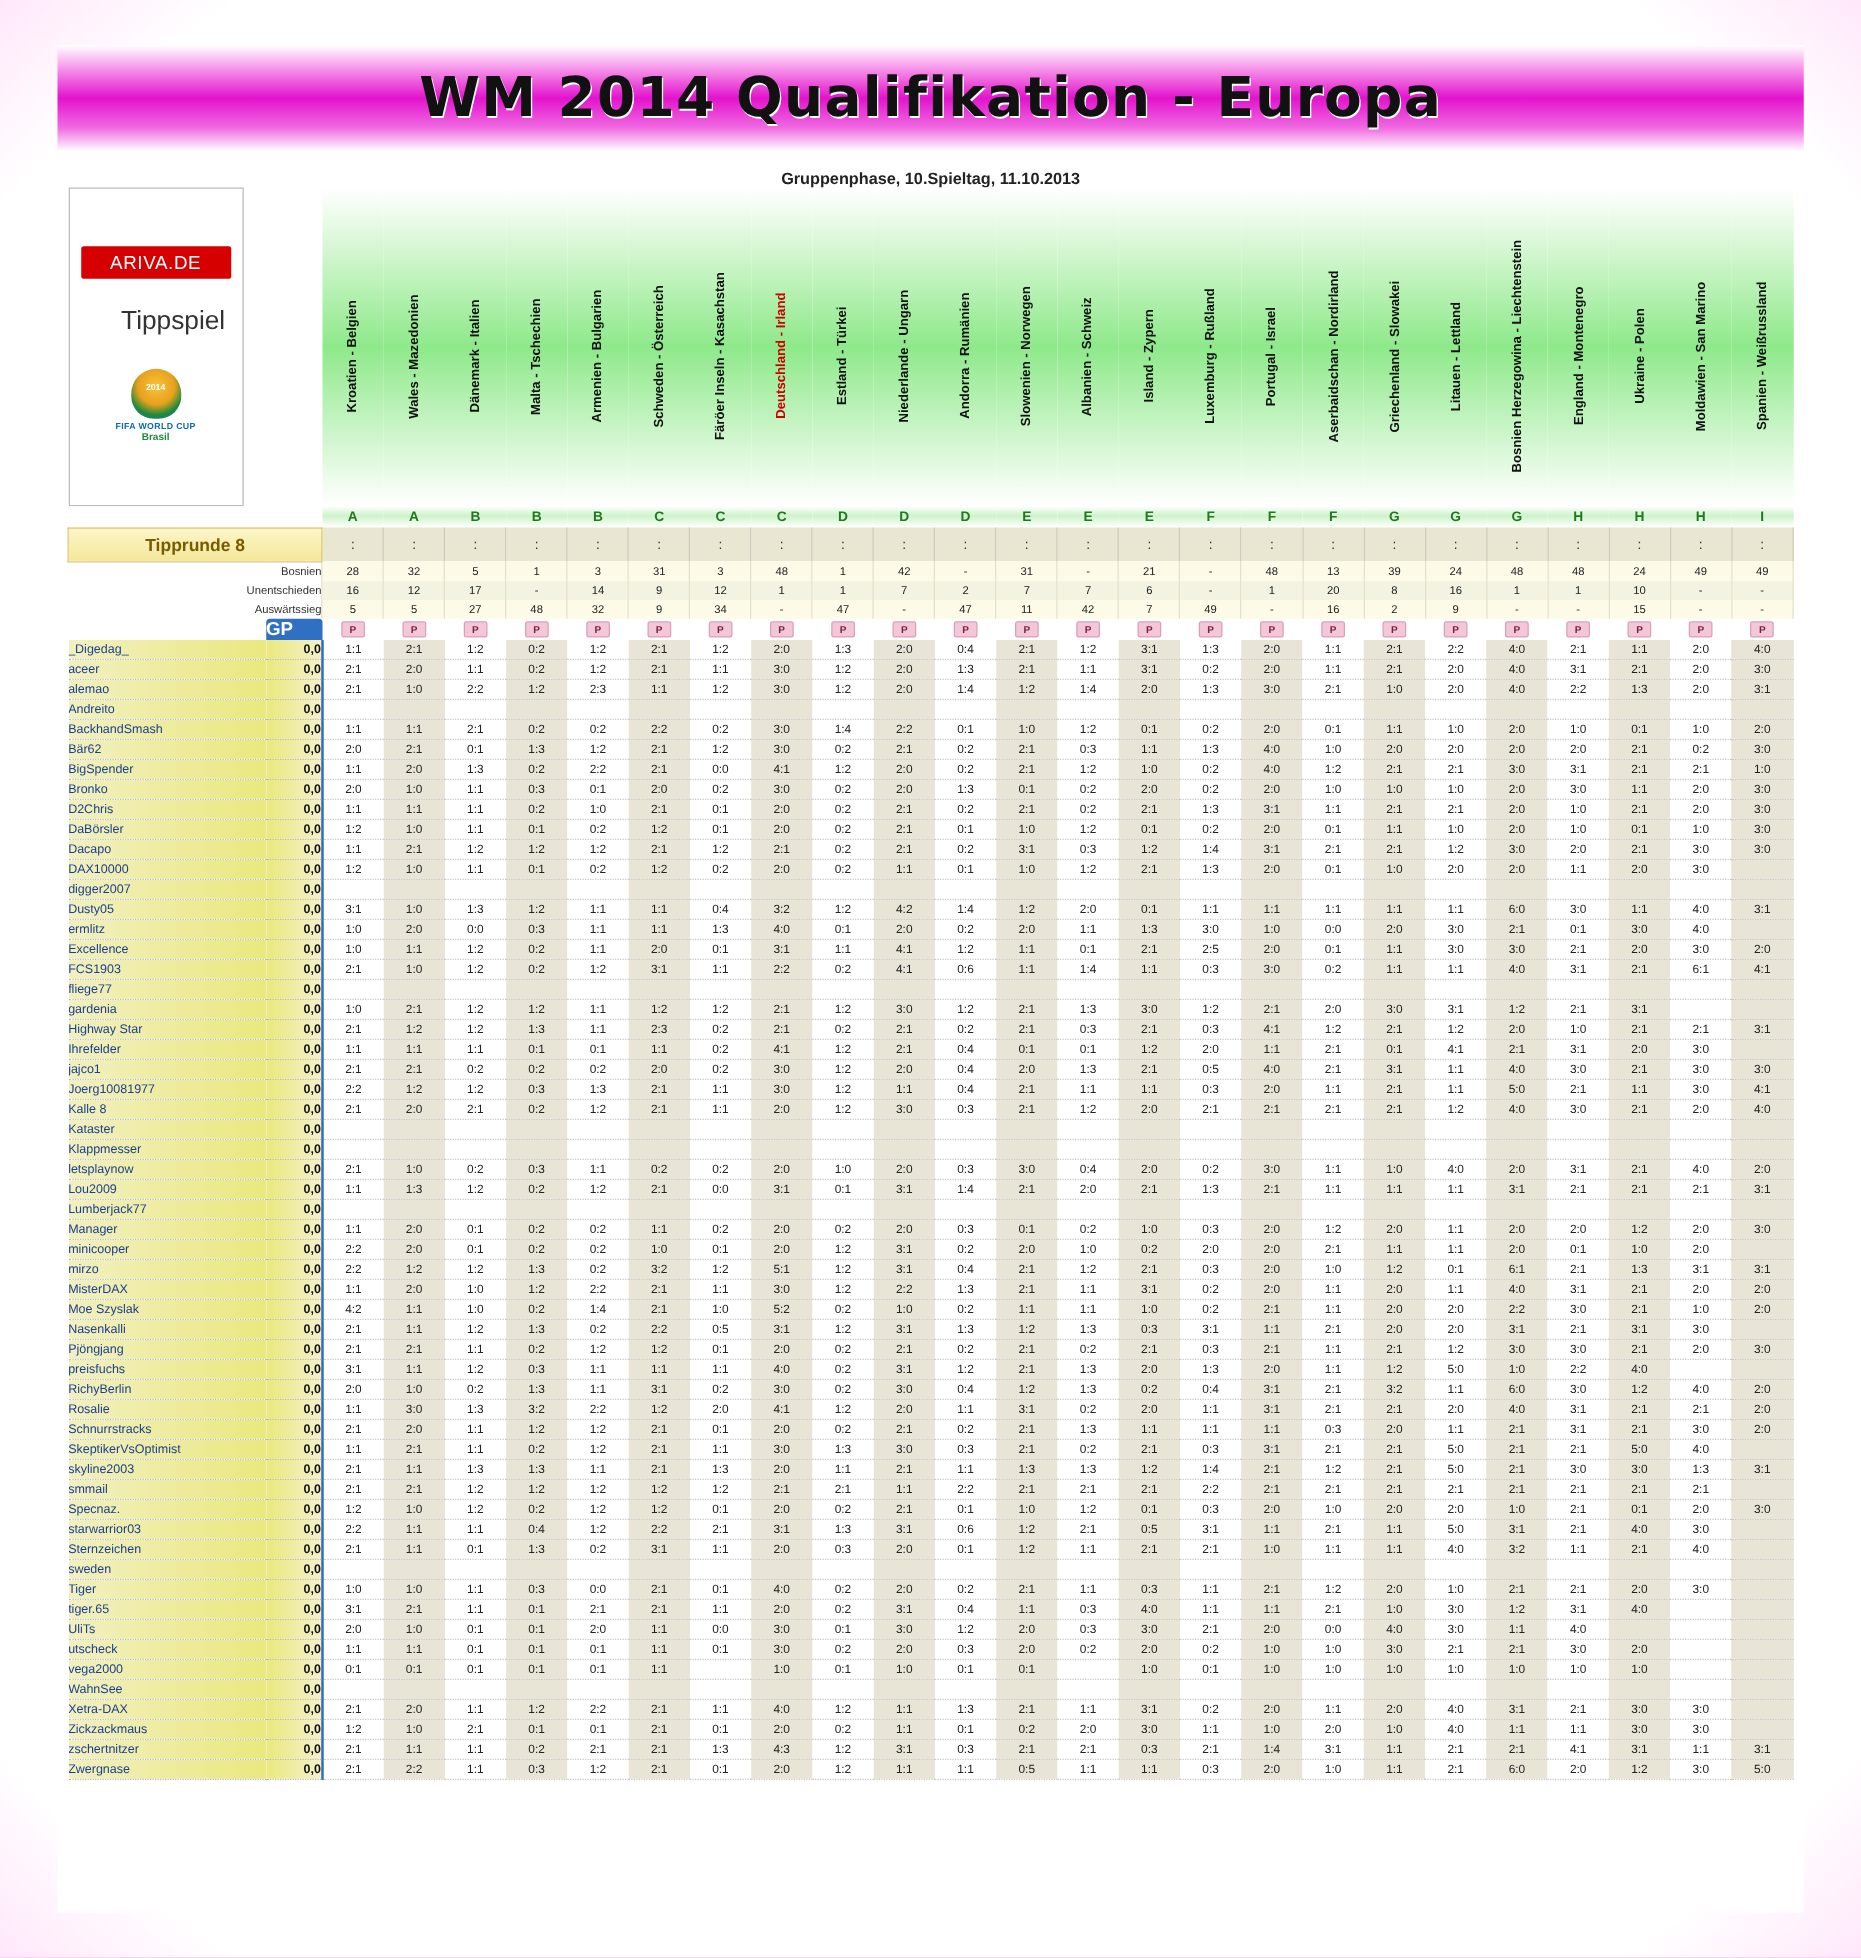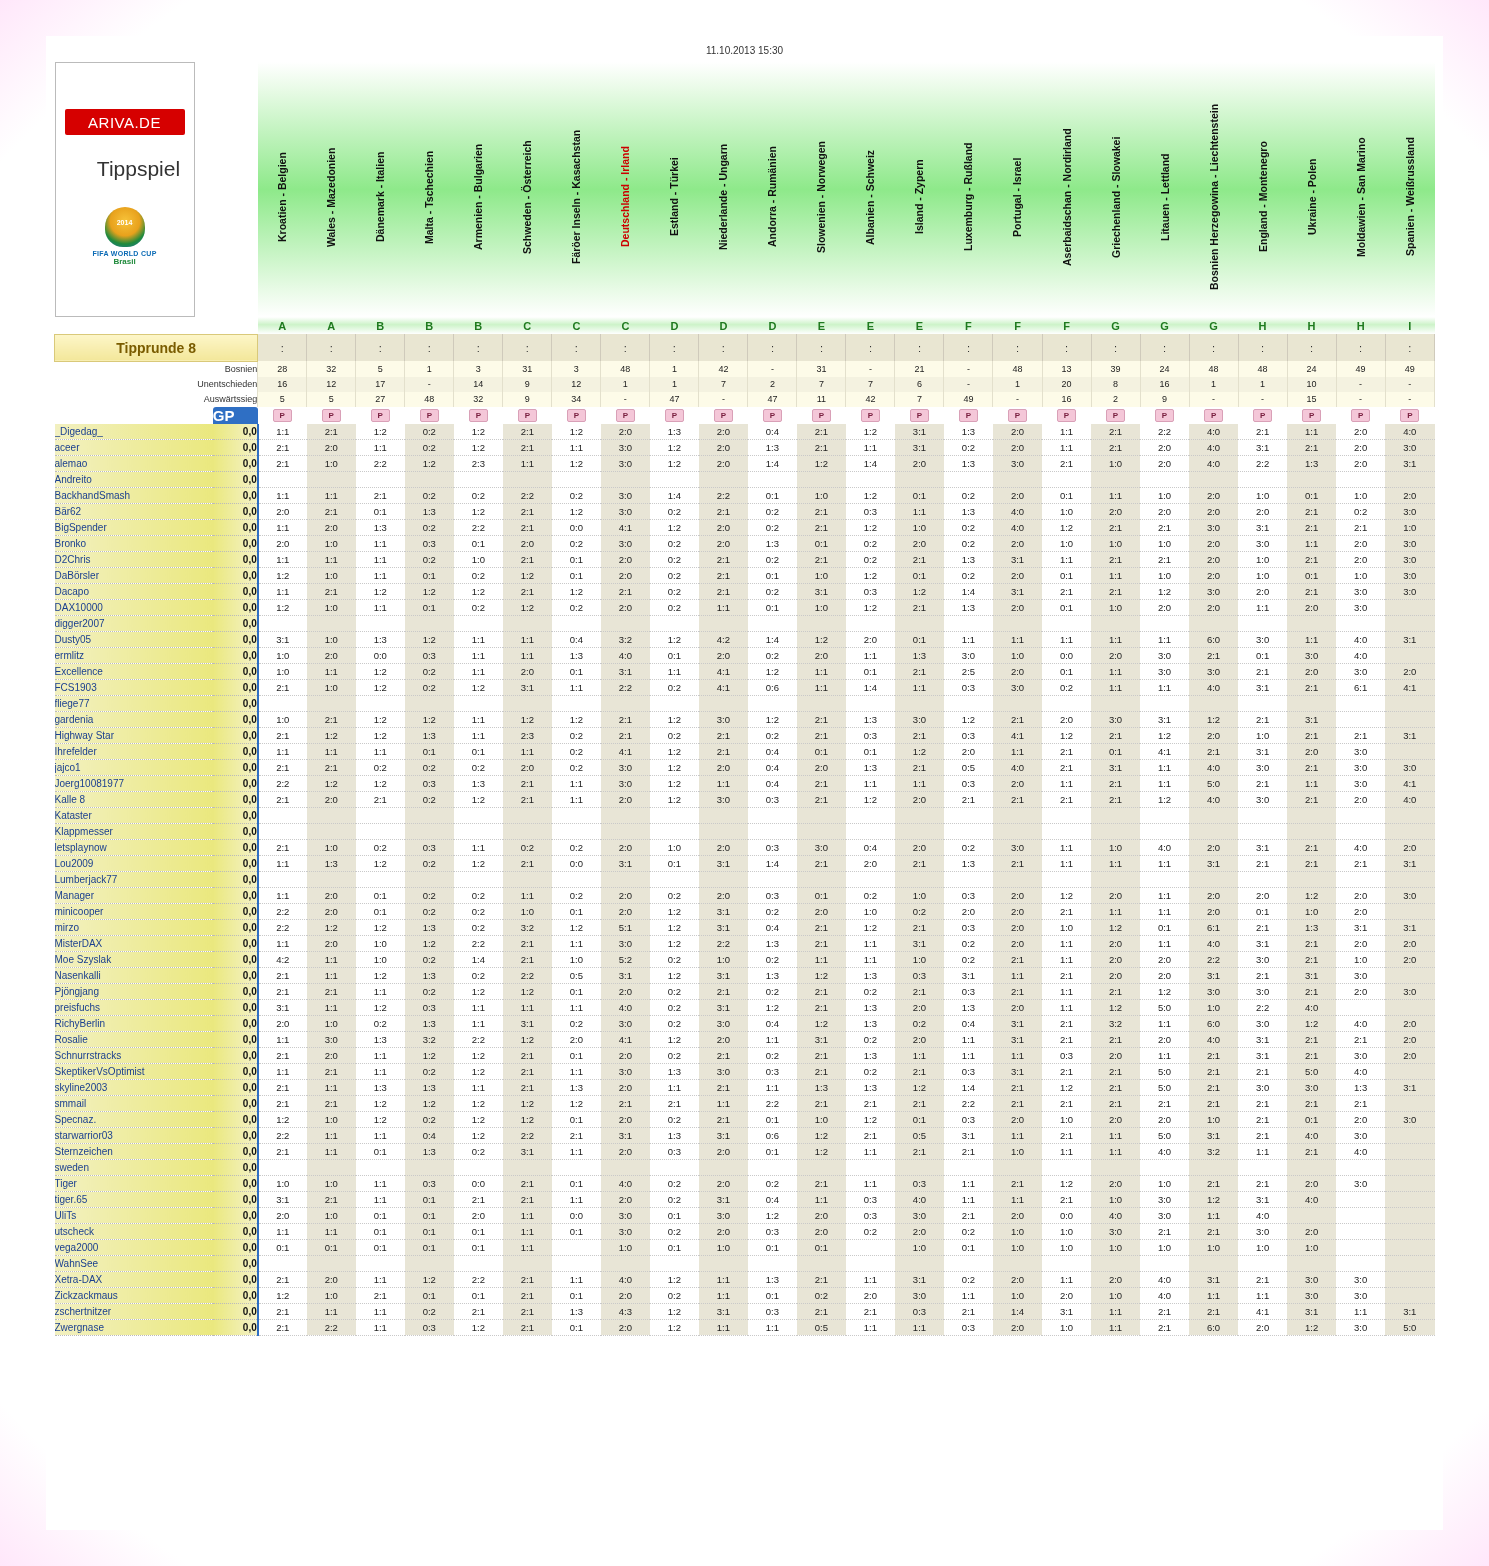--- a/index.html
+++ b/index.html
@@ -200,21 +200,24 @@
   }
   .tip.odd{background:#ffffff;}
   .tip.even{background:#e8e5d6;}
 </style>
 </head>
 <body>
 
 <div class="outer-frame">
   <div class="page">
 
-    <div class="timestamp">11.10.2013 15:30</div>
+    <div class="banner">
+      <h1>WM 2014 Qualifikation - Europa</h1>
+    </div>
+    <div class="subtitle">Gruppenphase, 10.Spieltag, 11.10.2013</div>
 
     <div class="grid">
       <table class="main">
         <colgroup id="cols">
             <col style="width:155px">
             <col style="width:44px">
             <col style="width:48px">
             <col style="width:48px">
             <col style="width:48px">
             <col style="width:48px">

